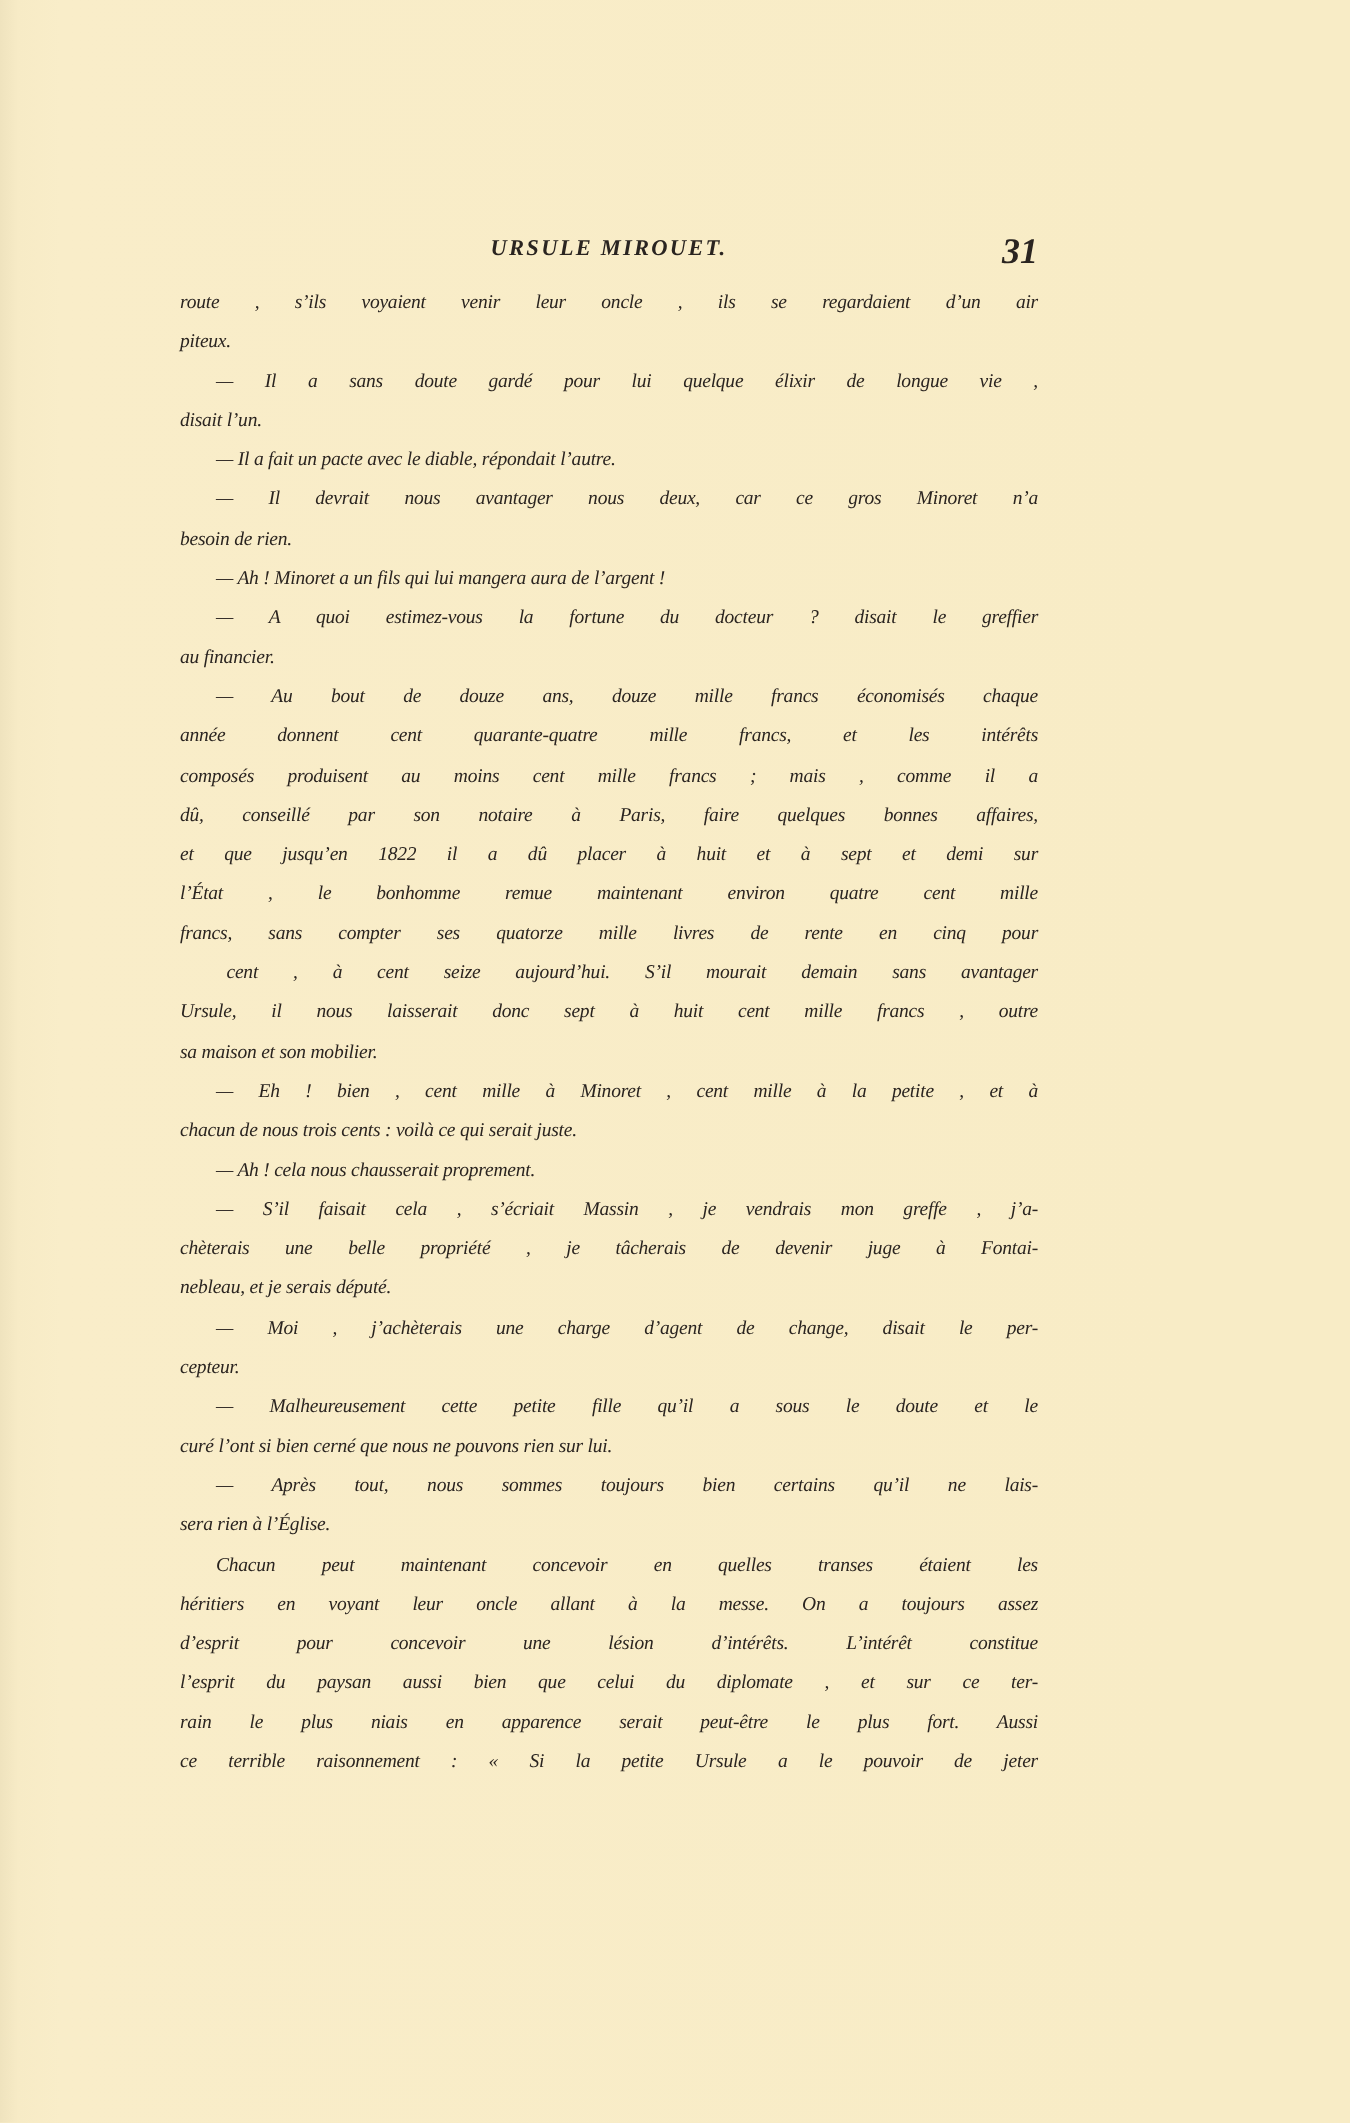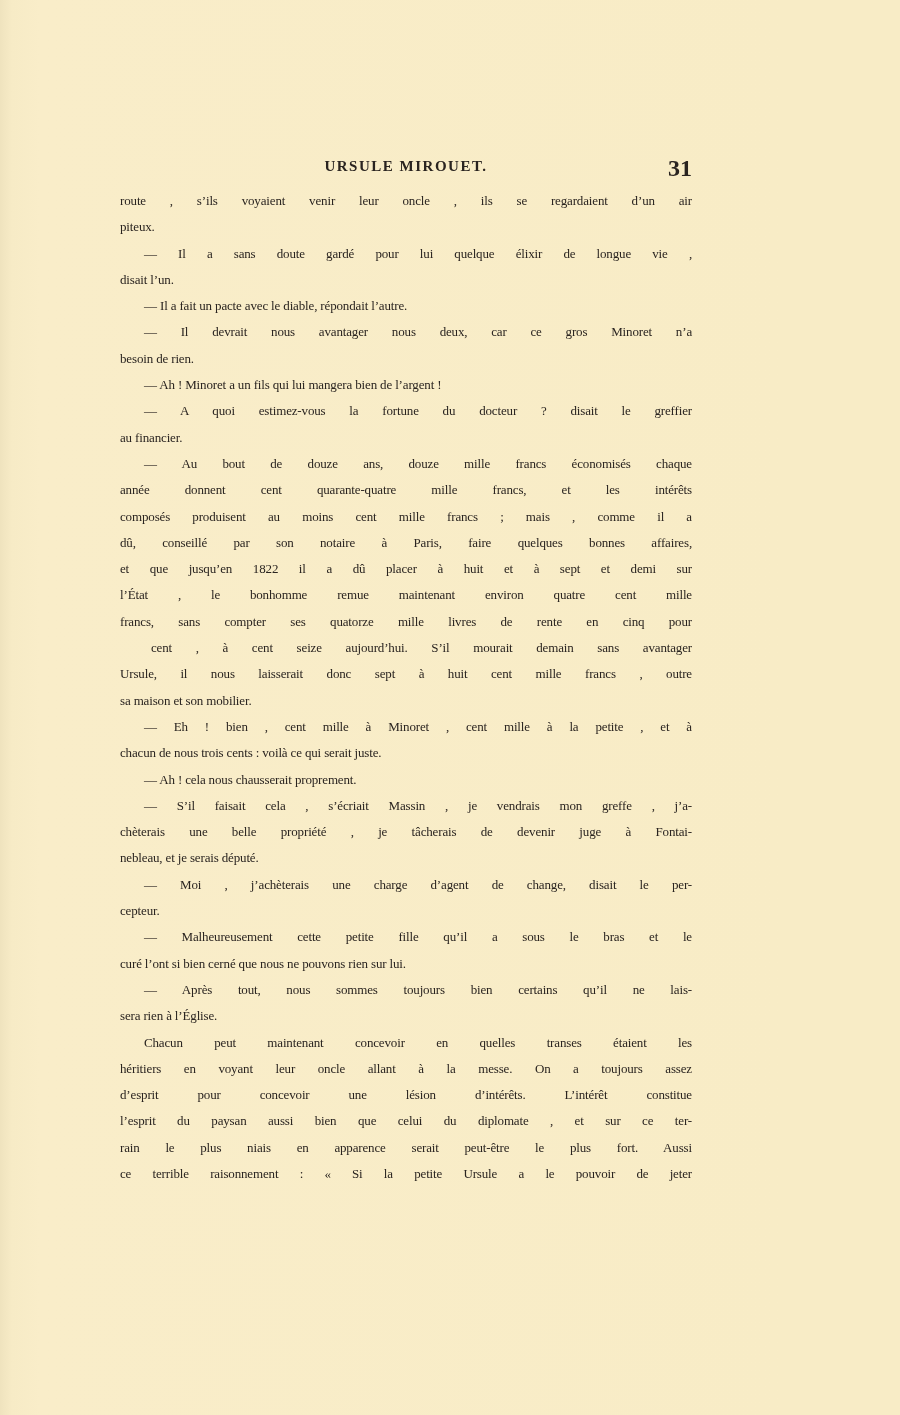--- a/index.html
+++ b/index.html
@@ -6,20 +6,21 @@
   body {
     width: 900px; height: 1415px;
     background: #f8ecc6;
     position: relative; overflow: hidden;
     font-family: "Liberation Serif", "DejaVu Serif", serif;
     color: #2a2420;
   }
   .page {
     position: absolute; left: 0; top: 0; width: 785px; height: 1415px;
     background: linear-gradient(90deg, #efe3be 0px, #f7ebc6 12px, #f9edc9 40px, #f8ecc6 100%);
+    font-style: italic;
   }
   .header {
     position: absolute; left: 120px; top: 158px; width: 572px; height: 26px;
   }
   .running-title {
     position: absolute; left: 0; right: 0; top: 0; text-align: center;
     font-size: 15px; font-weight: bold; letter-spacing: 1.5px;
   }
   .page-number {
     position: absolute; right: 0; top: -3px; font-size: 24px; font-weight: bold;
@@ -56,21 +57,21 @@
         <span class="line last" style="white-space: nowrap;">disait l’un.</span>
       </p>
       <p class="para">
         <span class="line last" style="white-space: nowrap;">— Il a fait un pacte avec le diable, répondait l’autre.</span>
       </p>
       <p class="para">
         <span class="line" style="white-space: nowrap;">— Il devrait nous avantager nous deux, car ce gros Minoret n’a</span>
         <span class="line last" style="white-space: nowrap;">besoin de rien.</span>
       </p>
       <p class="para">
-        <span class="line last" style="white-space: nowrap;">— Ah ! Minoret a un fils qui lui mangera bien de l’argent !</span>
+        <span class="line last" style="white-space: nowrap;">— Ah ! Minoret a un fils qui lui mangera aura de l’argent !</span>
       </p>
       <p class="para">
         <span class="line" style="white-space: nowrap;">— A quoi estimez-vous la fortune du docteur ? disait le greffier</span>
         <span class="line last" style="white-space: nowrap;">au financier.</span>
       </p>
       <p class="para">
         <span class="line" style="white-space: nowrap;">— Au bout de douze ans, douze mille francs économisés chaque</span>
         <span class="line" style="white-space: nowrap;">année donnent cent quarante-quatre mille francs, et les intérêts</span>
         <span class="line" style="white-space: nowrap;">composés produisent au moins cent mille francs ; mais , comme il a</span>
         <span class="line" style="white-space: nowrap;">dû, conseillé par son notaire à Paris, faire quelques bonnes affaires,</span>
@@ -91,21 +92,21 @@
       <p class="para">
         <span class="line" style="white-space: nowrap;">— S’il faisait cela , s’écriait Massin , je vendrais mon greffe , j’a-</span>
         <span class="line" style="white-space: nowrap;">chèterais une belle propriété , je tâcherais de devenir juge à Fontai-</span>
         <span class="line last" style="white-space: nowrap;">nebleau, et je serais député.</span>
       </p>
       <p class="para">
         <span class="line" style="white-space: nowrap;">— Moi , j’achèterais une charge d’agent de change, disait le per-</span>
         <span class="line last" style="white-space: nowrap;">cepteur.</span>
       </p>
       <p class="para">
-        <span class="line" style="white-space: nowrap;">— Malheureusement cette petite fille qu’il a sous le bras et le</span>
+        <span class="line" style="white-space: nowrap;">— Malheureusement cette petite fille qu’il a sous le doute et le</span>
         <span class="line last" style="white-space: nowrap;">curé l’ont si bien cerné que nous ne pouvons rien sur lui.</span>
       </p>
       <p class="para">
         <span class="line" style="white-space: nowrap;">— Après tout, nous sommes toujours bien certains qu’il ne lais-</span>
         <span class="line last" style="white-space: nowrap;">sera rien à l’Église.</span>
       </p>
       <p class="para">
         <span class="line" style="white-space: nowrap;">Chacun peut maintenant concevoir en quelles transes étaient les</span>
         <span class="line" style="white-space: nowrap;">héritiers en voyant leur oncle allant à la messe. On a toujours assez</span>
         <span class="line" style="white-space: nowrap;">d’esprit pour concevoir une lésion d’intérêts. L’intérêt constitue</span>

